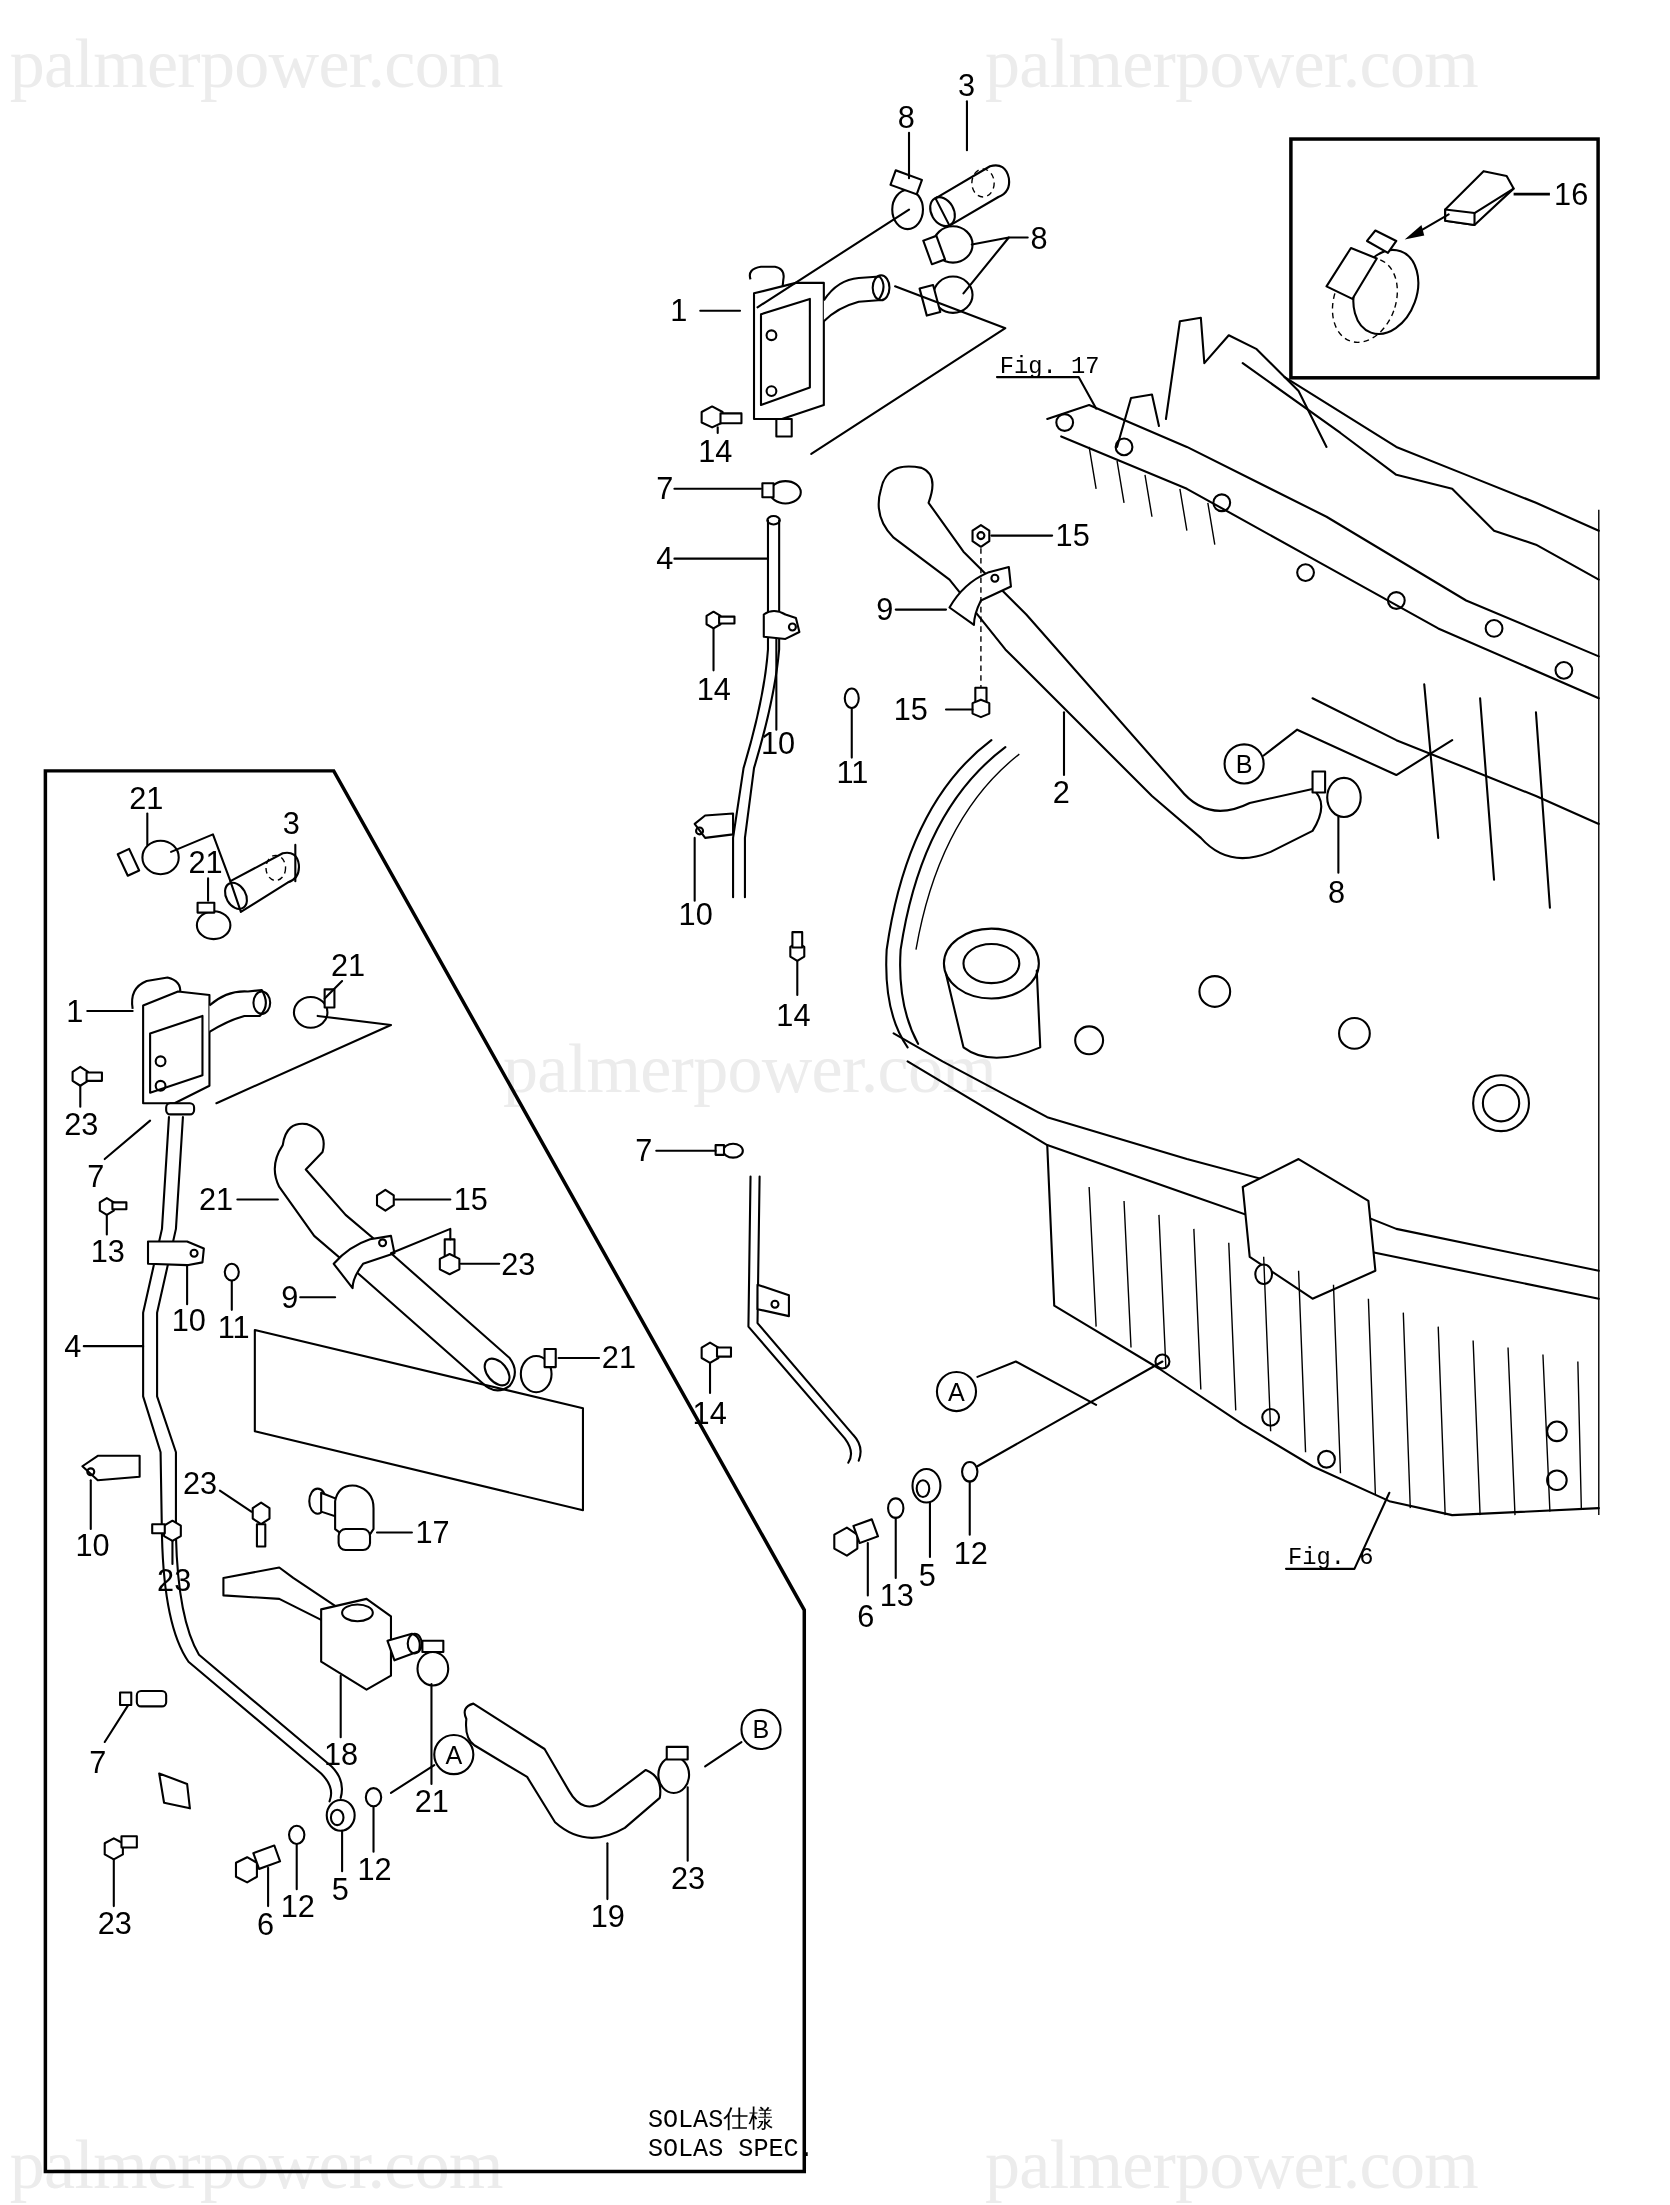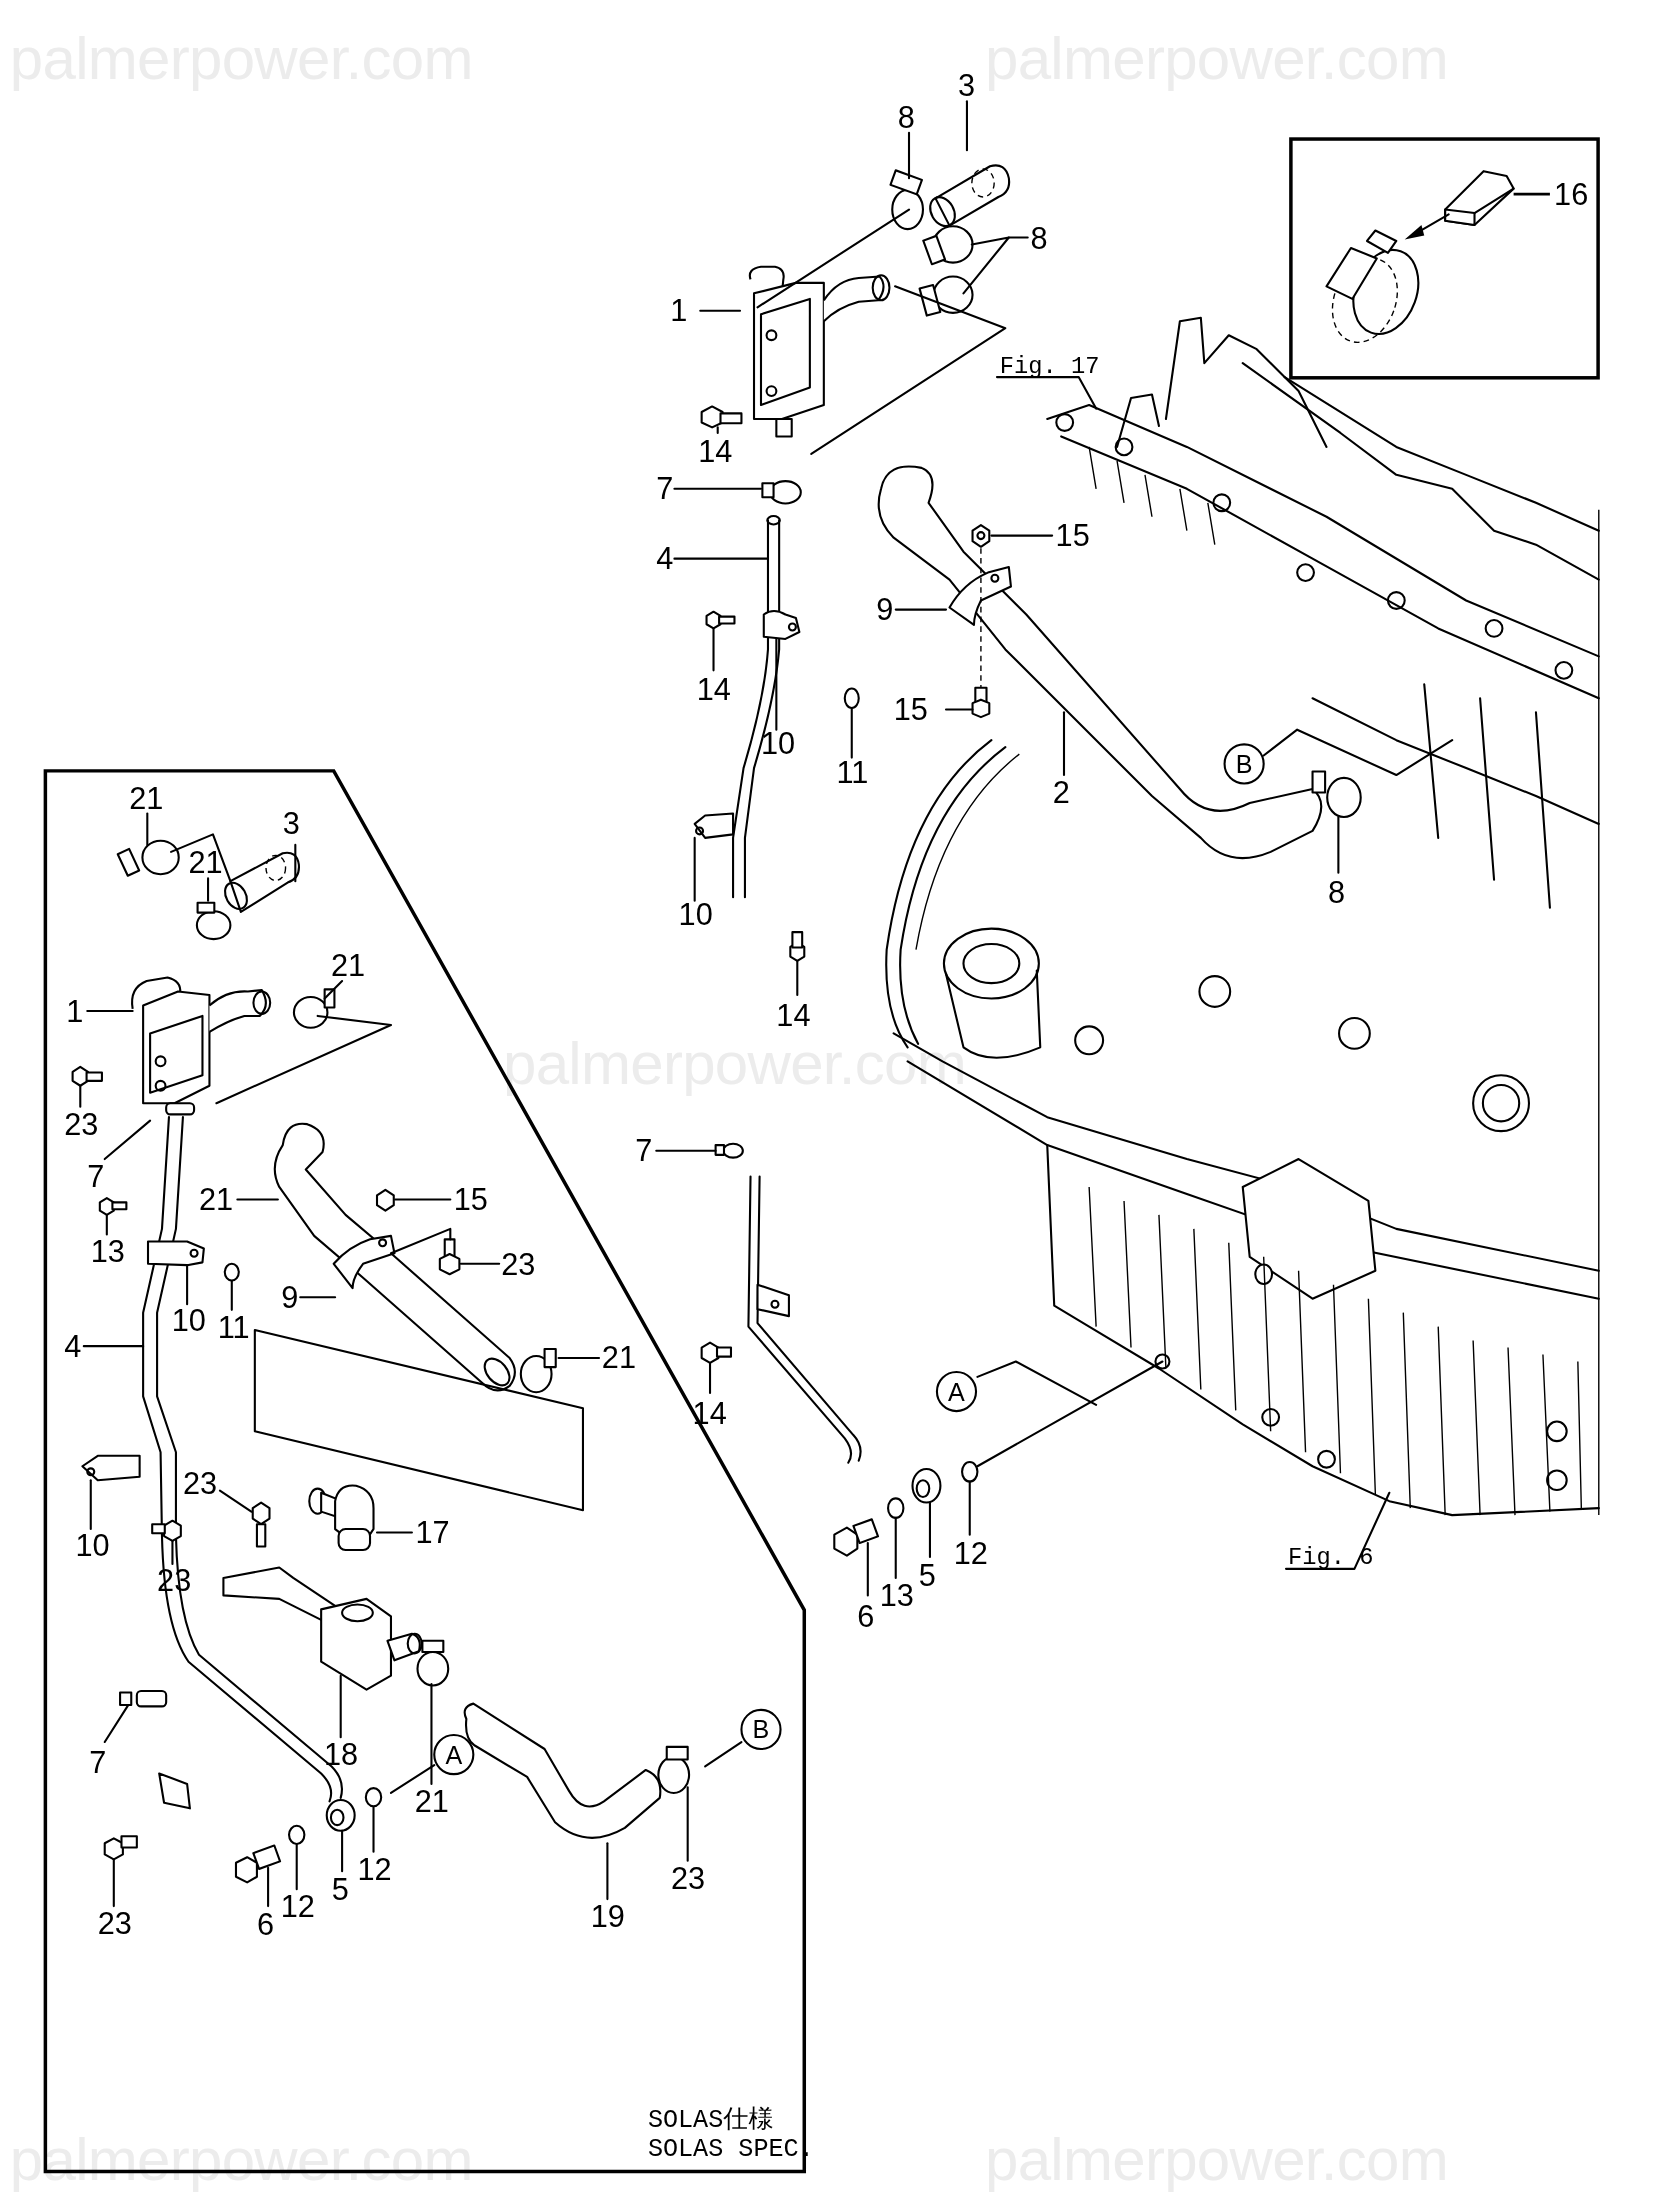--- a/index.html
+++ b/index.html
@@ -1,18 +1,18 @@
 <!DOCTYPE html>
 <html style="font-size:11.2px"><head>
 <meta charset="utf-8">
 <style>
   html, body { margin: 0; padding: 0; background: #ffffff; }
   body { width: 1670px; height: 2205px; position: relative; overflow: hidden;
          font-family: "Liberation Sans", sans-serif; }
-  .wm { position: absolute; font-family: Liberation Sans, sans-serif; font-size: 60px;
+  .wm { position: absolute; font-family: Liberation Serif, serif; font-size: 70px;
         color: #ececec; letter-spacing: -0.7px; line-height: 1; white-space: nowrap; }
   svg#diagram { position: absolute; left: 0; top: 0; }
   .ln { stroke: #000; stroke-width: 3; fill: none; stroke-linecap: round; stroke-linejoin: round; }
   .ln2 { stroke: #000; stroke-width: 4; fill: none; }
   .lnw { stroke: #000; stroke-width: 3; fill: #fff; stroke-linejoin: round; }
   .thin { stroke: #000; stroke-width: 2; fill: none; }
   .dash { stroke: #000; stroke-width: 2; fill: none; stroke-dasharray: 8 6; }
   .box { stroke: #000; stroke-width: 5; fill: none; }
   .lbl { font-family: "Liberation Sans", sans-serif; font-size: 44px; font-weight: normal;
          fill: #000; transform-box: fill-box; }

